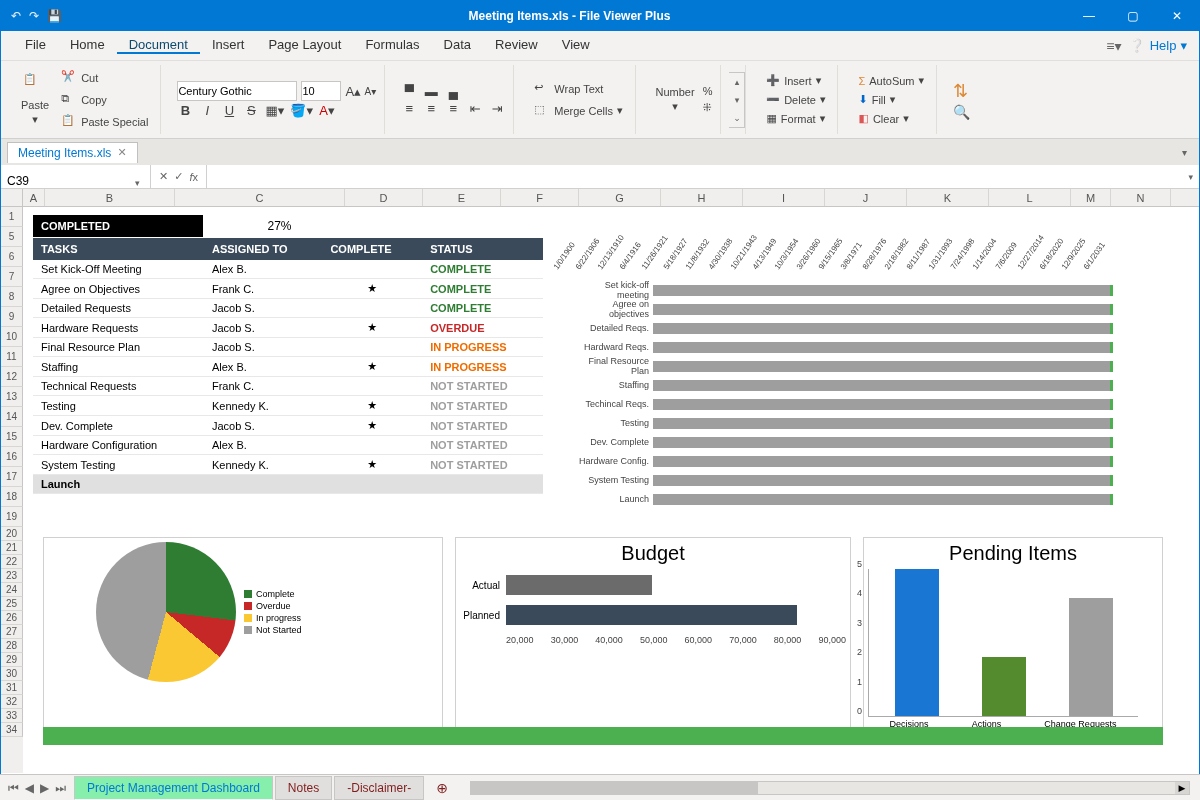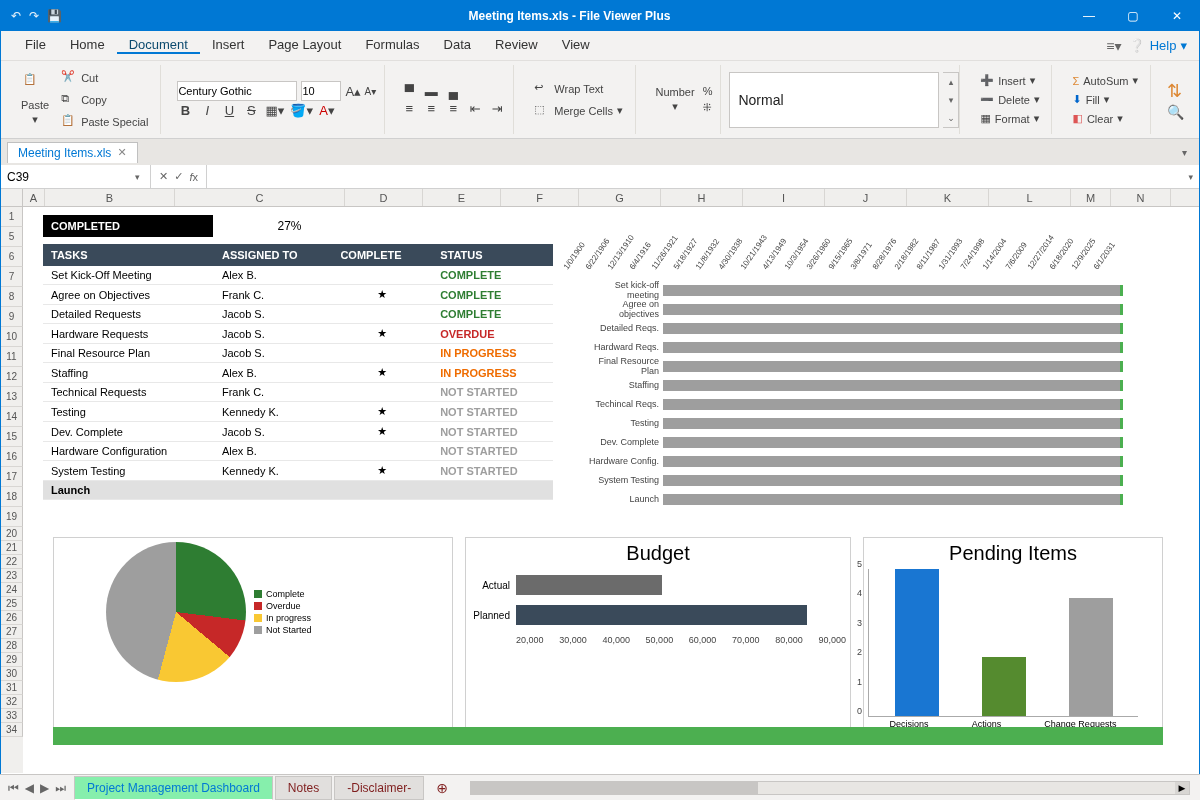--- a/index.html
+++ b/index.html
@@ -40,21 +40,21 @@
 .styleside span { text-align: center; cursor: pointer; }
 
 
 .filetabs { height: 26px; background: #e8e6e3; display: flex; align-items: center; padding: 0 6px; font-size: 12px; }
 .filetab { background: #fff; padding: 3px 10px; border: 1px solid #c0c0c0; border-bottom: none; color: #0078d4; display: flex; align-items: center; gap: 6px; }
 .filetab .x { color: #888; cursor: pointer; font-size: 11px; }
 .filetabs .chev { margin-left: auto; color: #666; font-size: 10px; padding: 0 6px; cursor: pointer; }
 
 
 .formulabar { height: 24px; display: flex; align-items: center; border-bottom: 1px solid #d0d0d0; font-size: 12px; }
-.cellref { width: 150px; border-right: 1px solid #d0d0d0; height: 100%; display: flex; align-items: center; }
+.cellref { width: 150px; border-right: 1px solid #d0d0d0; height: 100%; display: flex; align-items: flex-end; }
 .cellref input { border: none; width: 130px; padding: 0 6px; font-size: 12px; }
 .cellref .dd { color: #666; font-size: 9px; padding: 0 4px; cursor: pointer; }
 .fxbtns { display: flex; gap: 6px; padding: 0 8px; color: #666; border-right: 1px solid #d0d0d0; height: 100%; align-items: center; }
 .fxbtns span { cursor: pointer; font-size: 11px; }
 .fxinput { flex: 1; }
 .fxinput input { border: none; width: 100%; height: 100%; padding: 0 6px; font-size: 12px; }
 .fxchev { color: #666; font-size: 9px; padding: 0 6px; cursor: pointer; }
 
 
 .colheaders { height: 18px; display: flex; background: #f0efed; font-size: 11px; color: #555; border-bottom: 1px solid #c8c6c4; }
@@ -62,24 +62,24 @@
 .corner { width: 22px; background: #f0efed; border-right: 1px solid #c8c6c4; }
 
 
 .gridwrap { display: flex; height: 566px; overflow: hidden; position: relative; }
 .rowheads { width: 22px; background: #f0efed; font-size: 10px; color: #555; }
 .rh { height: 20px; line-height: 20px; text-align: center; border-bottom: 1px solid #d8d6d3; border-right: 1px solid #c8c6c4; }
 .rh.sm { height: 14px; line-height: 14px; }
 .sheet { flex: 1; position: relative; background: #fff; overflow: hidden; }
 
 
-.dash { position: absolute; left: 20px; top: 8px; right: 18px; }
+.dash { position: absolute; left: 10px; top: 8px; right: 18px; }
 .blackbox { background: #000; color: #fff; font-weight: bold; font-size: 11px; padding: 5px 8px; width: 170px; display: inline-block; }
 .pct { display: inline-block; margin-left: 60px; font-size: 12px; }
-.tasktable { margin-top: 7px; width: 510px; font-size: 11px; border-collapse: collapse; }
+.tasktable { margin-top: 1px; width: 510px; font-size: 11px; border-collapse: collapse; }
 .tasktable th { background: #3a4a5a; color: #fff; text-align: left; padding: 5px 8px; font-weight: bold; font-size: 11px; }
 .tasktable td { padding: 3px 8px; border-bottom: 1px solid #e8e8e8; }
 .tasktable tr.launch td { background: #e0e0e0; font-weight: bold; }
 .st-complete { color: #2e7d32; font-weight: bold; }
 .st-overdue { color: #c62828; font-weight: bold; }
 .st-inprog { color: #ef6c00; font-weight: bold; }
 .st-notstart { color: #9e9e9e; font-weight: bold; }
 .star { text-align: center; }
 
 
@@ -227,23 +227,20 @@
   <div class="rgroup">
     <div class="bigbtn">
       <span>Number</span>▾
     </div>
     <div class="col" style="display:flex;flex-direction:column;gap:2px;">
       <span>%</span>
       <span>⁜</span>
     </div>
   </div>
   <div class="rgroup" style="padding:0;">
-    <div class="stylebox">
-        <span>Normal</span>
-      </div>
     <div class="styleside">
         <span>▴</span>
         <span>▾</span>
         <span>⌄</span>
       </div>
   </div>
   <div class="rgroup col">
     <div class="rbtn"><span>➕</span><span>Insert</span>▾</div>
     <div class="rbtn"><span>➖</span><span>Delete</span>▾</div>
     <div class="rbtn"><span>▦</span><span>Format</span>▾</div>

